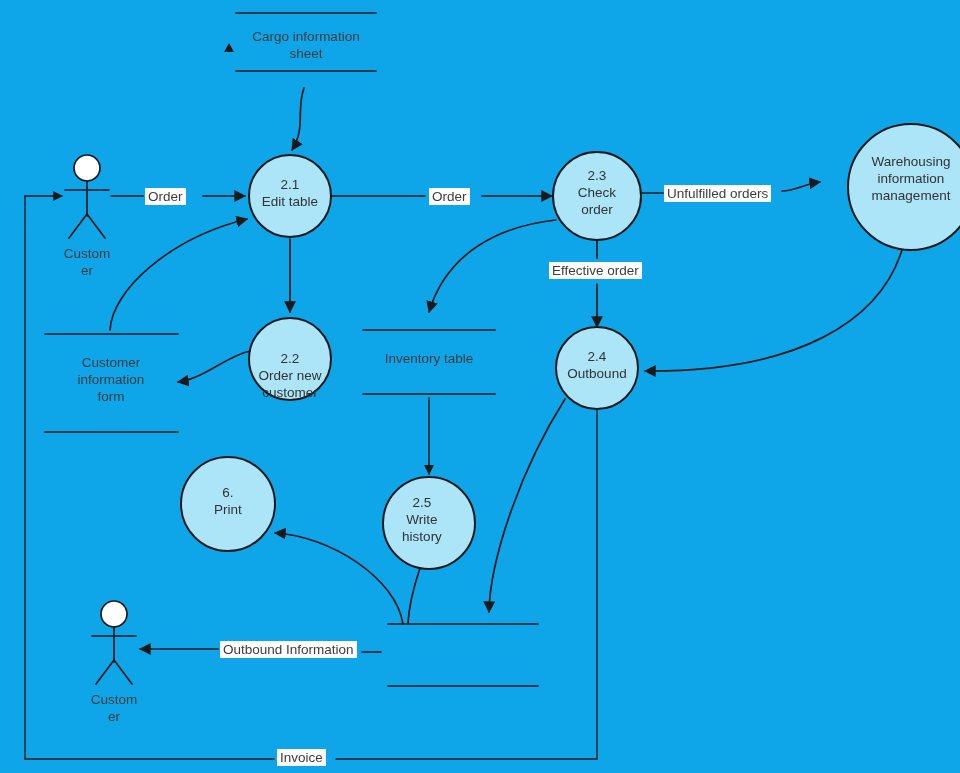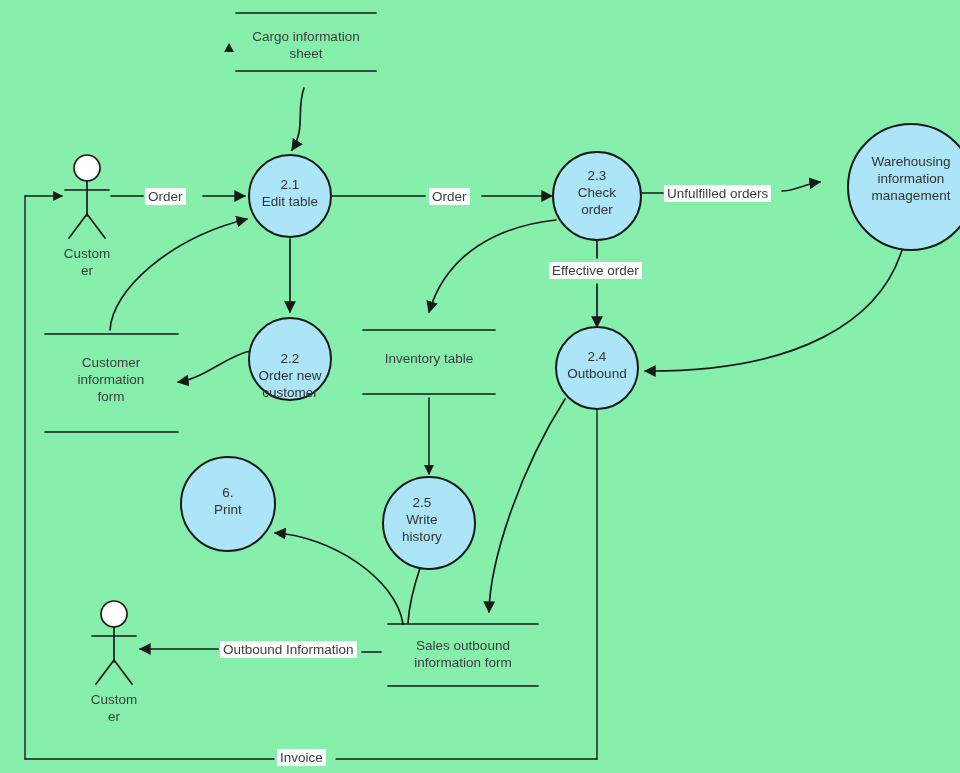--- a/index.html
+++ b/index.html
@@ -1,19 +1,19 @@
 <!DOCTYPE html>
 <html><head>
 <meta charset="utf-8">
 <title>DFD</title>
 <style>
   html,body{margin:0;padding:0;background:#ffffff;}
   body{width:960px;height:773px;overflow:hidden;
        font-family:"Liberation Sans","DejaVu Sans",sans-serif;}
-  #canvas{position:relative;width:960px;height:773px;background:#86efac;}
+  #canvas{position:relative;width:960px;height:773px;background:#0ea5e9;}
   svg#dfd{position:absolute;left:0;top:0;width:960px;height:773px;}
   .proc-label,.store-label,.ext-label,.flow-label{
      position:absolute;text-align:center;color:#3d3d3d;
      font-size:13.5px;line-height:17px;pointer-events:none;
      font-family:"Liberation Sans","DejaVu Sans",sans-serif;}
   .proc-label{color:#333;}
   .flow-label{background:#fff;padding:0 3px;white-space:nowrap;}
   .store-label{color:#3d3d3d;}
   .ext-label{color:#3d3d3d;}
 </style>
@@ -116,21 +116,20 @@
     <line x1="25" y1="196" x2="62" y2="196" stroke-width="1.4" marker-end="url(#arrow)"></line>
   </g>
 </svg>
 
 <div class="store-label" style="left:226px;top:28px;width:160px;"><span>Cargo information</span><br><span>sheet</span></div>
 
 <div class="store-label" style="left:36px;top:354px;width:150px;"><span>Customer</span><br><span>information</span><br><span>form</span></div>
 
 <div class="store-label" style="left:359px;top:350px;width:140px;"><span>Inventory table</span></div>
 
-<div class="store-label" style="left:383px;top:637px;width:160px;"><span>Sales outbound</span><br><span>information form</span></div>
 
 <div class="proc-label" style="left:245px;top:176px;width:90px;"><span>2.1</span><br><span>Edit table</span></div>
 
 <div class="proc-label" style="left:243px;top:330px;width:94px;margin-top:20px;"><span>2.2</span><br><span>Order new</span><br><span>customer</span></div>
 
 <div class="proc-label" style="left:552px;top:167px;width:90px;"><span>2.3</span><br><span>Check</span><br><span>order</span></div>
 
 <div class="proc-label" style="left:552px;top:348px;width:90px;"><span>2.4</span><br><span>Outbound</span></div>
 
 <div class="proc-label" style="left:384px;top:494px;width:76px;"><span>2.5</span><br><span>Write</span><br><span>history</span></div>

